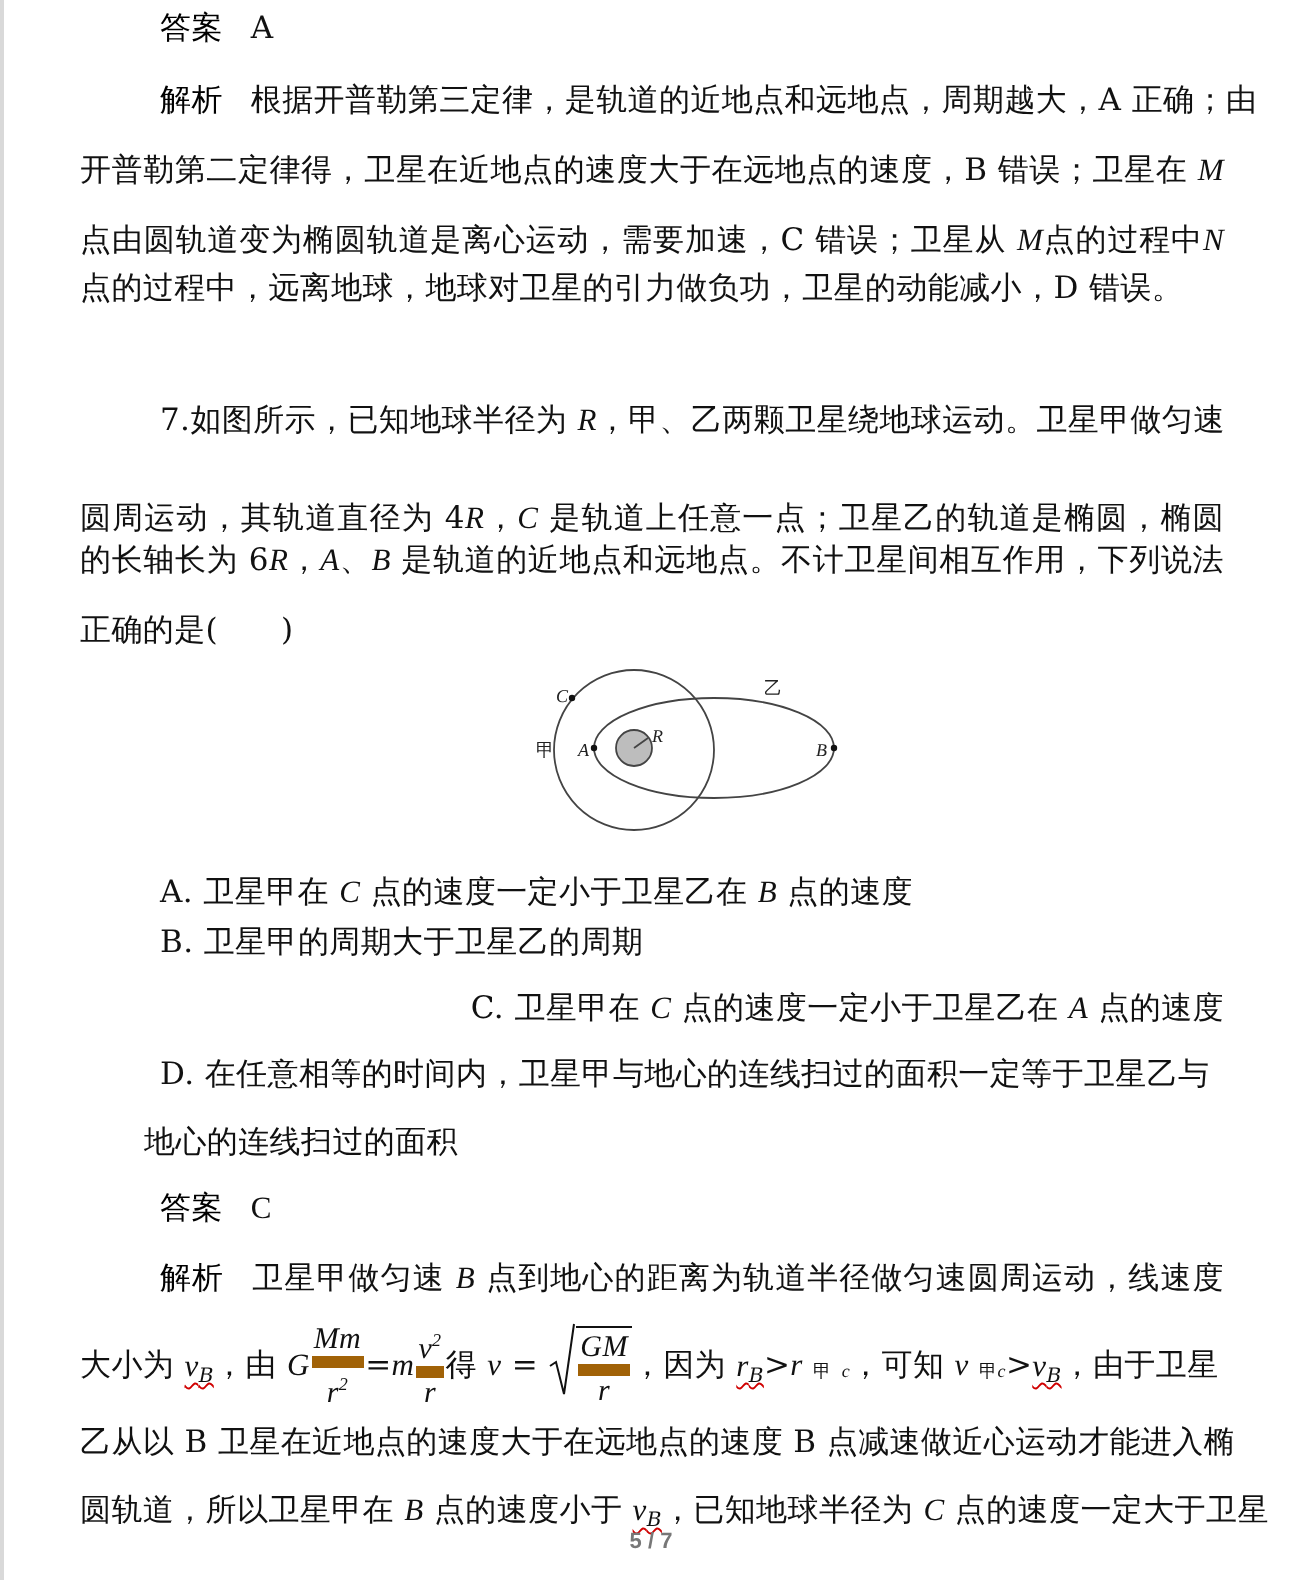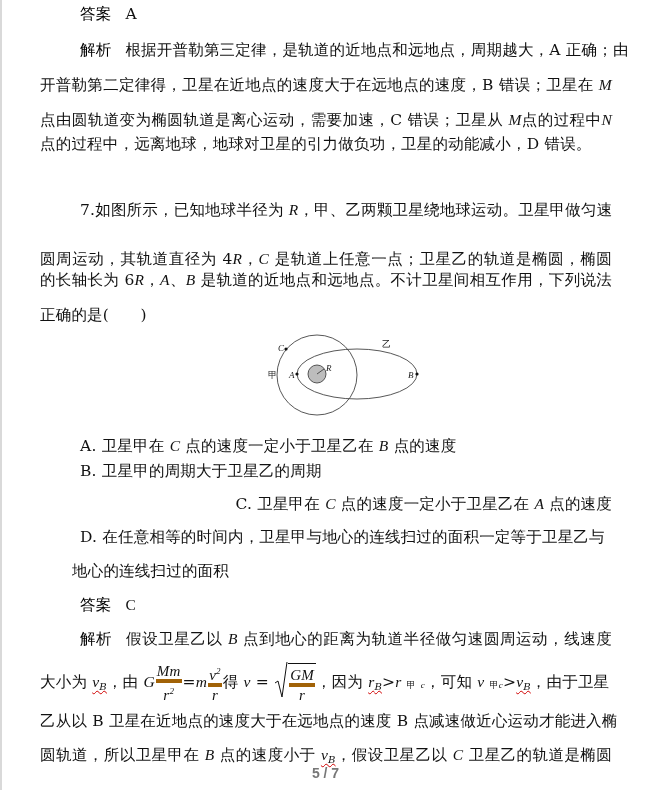--- a/index.html
+++ b/index.html
@@ -19,27 +19,27 @@
   .just { text-align: justify; text-align-last: justify; }
   .red { color: #000000; }
   .blue { color: #000000; }
   .label { margin-right: 14px; }
   i, .it { font-style: italic; font-family: "Liberation Serif", serif; }
   .squig { text-decoration: underline wavy #d00000; text-decoration-thickness: 1px; text-underline-offset: 3px; }
   .sub { font-size: 10px; vertical-align: -3px; font-style: italic; }
   .tiny { font-size: 9px; vertical-align: -1px; }
   .frac { display: inline-block; vertical-align: middle; text-align: center; line-height: 16px; margin: 0 1px; }
   .frac > span { display: block; font-style: italic; font-family: "Liberation Serif", serif; font-size: 15px; }
-  .frac .num { border-bottom: 4px solid #a16207; padding: 0 1px; }
+  .frac .num { border-bottom: 6px solid #a16207; padding: 0 1px; }
   .sup { font-size: 9px; vertical-align: 6px; }
   .sqrt { display: inline-block; vertical-align: middle; position: relative; padding-left: 14px; }
   .sqrt svg { position: absolute; left: 0; top: -2px; }
   .sqrt .inner { border-top: 1px solid #111; display: inline-block; }
   .figure { position: absolute; left: 212px; top: 328px; }
-  .footer { position: absolute; top: 765px; left: 0; width: 651px; text-align: center; font-size: 14px; color: #777; font-family: "Liberation Sans", sans-serif; font-weight: bold; }
+  .footer { position: absolute; top: 765px; left: 0; width: 651px; text-align: center; font-size: 11px; color: #777; font-family: "Liberation Sans", sans-serif; font-weight: bold; }
 </style>
 </head>
 <body>
 
 <div class="left-border"></div>
 
 <div class="page">
 
   <div class="line indent" style="top:4px;">
     <span class="red label">答案</span><span>A</span>
@@ -112,30 +112,30 @@
   </div>
   <div class="line" style="top:561px;margin-left:32px;">
     <span>地心的连线扫过的面积</span>
   </div>
 
   <div class="line indent" style="top:595px;font-family:Liberation Serif, serif;">
     <span class="red label">答案</span><span>C</span>
   </div>
 
   <div class="line indent just" style="top:629px;">
-    <span class="blue label">解析</span><span>假设卫星乙以</span> <i>B</i> <span>点到地心的距离为轨道半径做匀速圆周运动，线速度</span>
+    <span class="blue label">解析</span><span>卫星甲做匀速</span> <i>B</i> <span>点到地心的距离为轨道半径做匀速圆周运动，线速度</span>
   </div>
 
   <div class="line" style="top:662px; height:40px; line-height:40px;">
     <span>大小为</span> <span class="squig"><i>v</i><span class="sub">B</span></span><span>，由</span> <i>G</i><span class="frac"><span class="num">Mm</span><span><span>r</span><span class="sup">2</span></span></span><span>=</span><i>m</i><span class="frac"><span class="num"><span>v</span><span class="sup">2</span></span><span>r</span></span><span>得</span> <i>v</i> <span>=</span> <span class="sqrt"><svg width="14" height="38">
           <polyline points="1,22 4,20 8,36 13,1" fill="none" stroke="#111" stroke-width="1"></polyline>
         </svg><span class="inner"><span class="frac" style="border:none;"><span class="num">GM</span><span>r</span></span></span></span><span>，因为</span> <span class="squig"><i>r</i><span class="sub">B</span></span><span>&gt;</span><i>r</i> <span class="tiny">甲</span> <i class="tiny">c</i><span>，可知</span> <i>v</i> <span class="tiny">甲</span><i class="tiny">c</i><span>&gt;</span><span class="squig"><i>v</i><span class="sub">B</span></span><span>，由于卫星</span>
   </div>
 
   <div class="line just" style="top:711px;">
     <span>乙从以 B 卫星在近地点的速度大于在远地点的速度 B 点减速做近心运动才能进入椭</span>
   </div>
   <div class="line just" style="top:745px;">
-    <span>圆轨道，所以卫星甲在</span> <i>B</i> <span>点的速度小于</span> <span class="squig"><i>v</i><span class="sub">B</span></span><span>，假设卫星乙以</span> <i>C</i> <span>卫星乙的轨道是椭圆</span>
+    <span>圆轨道，所以卫星甲在</span> <i>B</i> <span>点的速度小于</span> <span class="squig"><i>v</i><span class="sub">B</span></span><span>，已知地球半径为</span> <i>C</i> <span>点的速度一定大于卫星</span>
   </div>
 </div>
 
 <div class="footer">5 / 7</div>
 
 </body></html>

